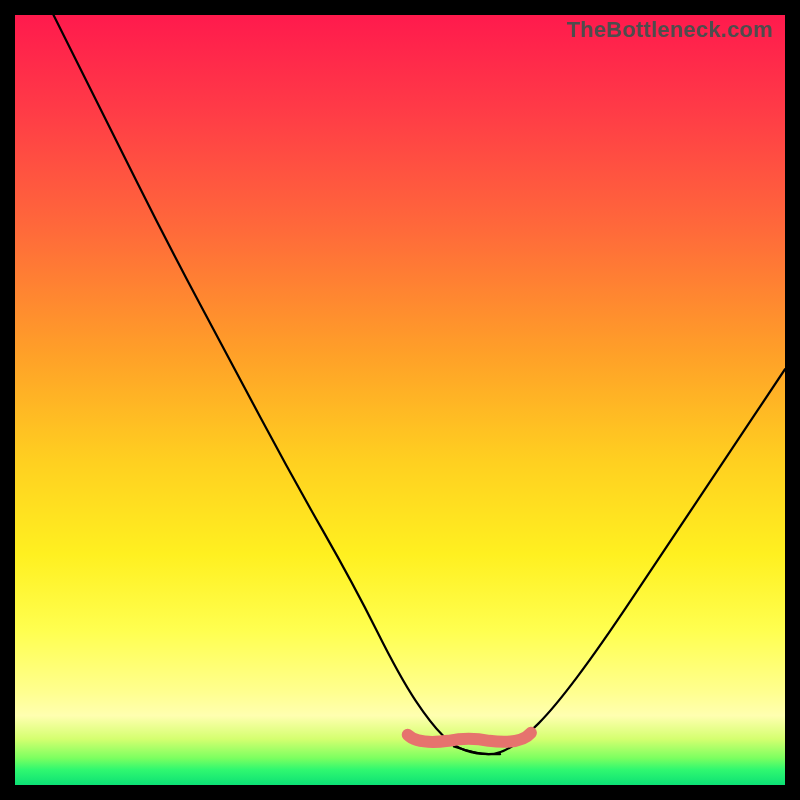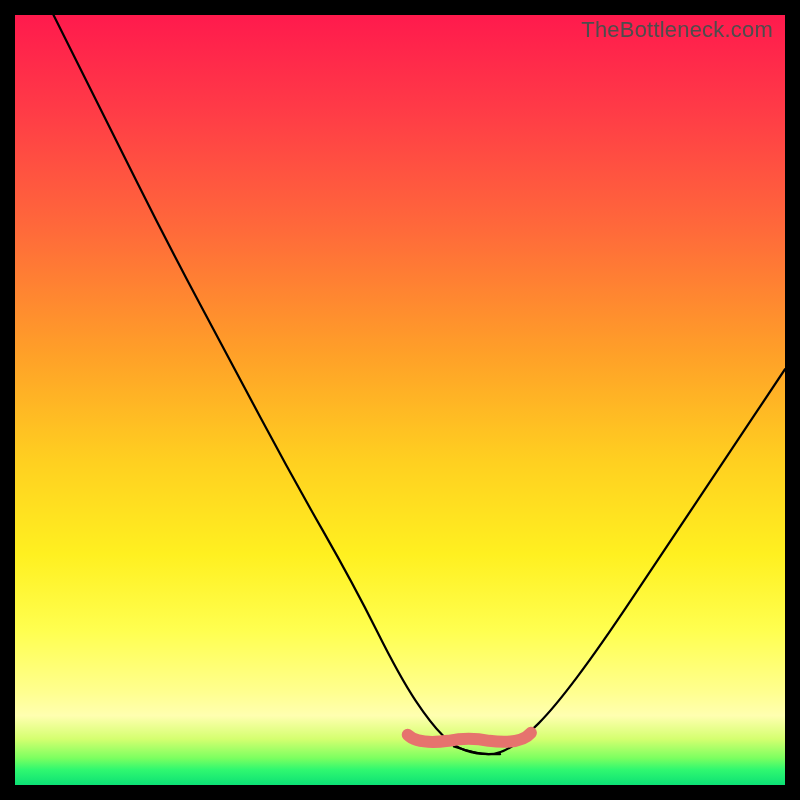--- a/index.html
+++ b/index.html
@@ -42,21 +42,21 @@
       #30f870 98%,
       #0ce075 100%
     );
   }
   .attribution {
     position: absolute;
     top: 2px;
     right: 12px;
     color: #4d4d4d;
     font-size: 22px;
-    font-weight: 400;
+    font-weight: 700;
     letter-spacing: 0.2px;
     z-index: 5;
   }
   svg.curves {
     position: absolute;
     left: 0;
     top: 0;
     width: 770px;
     height: 770px;
     z-index: 3;

